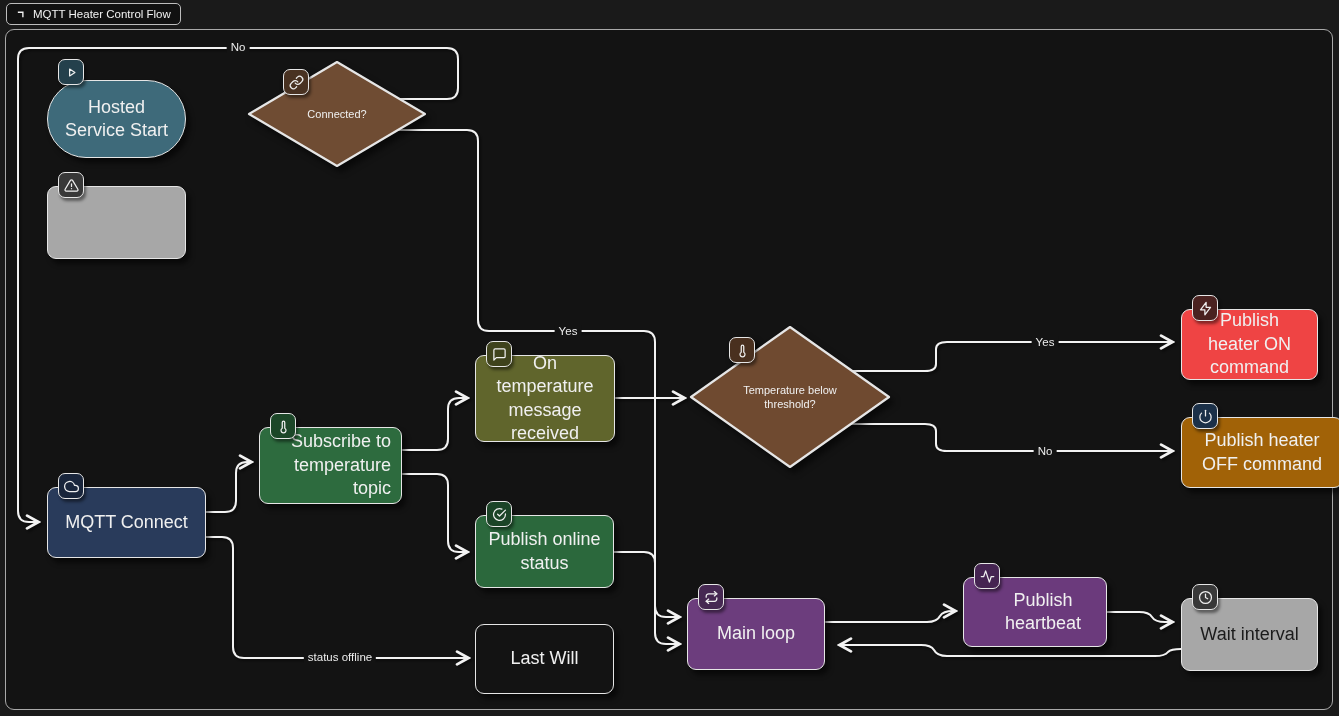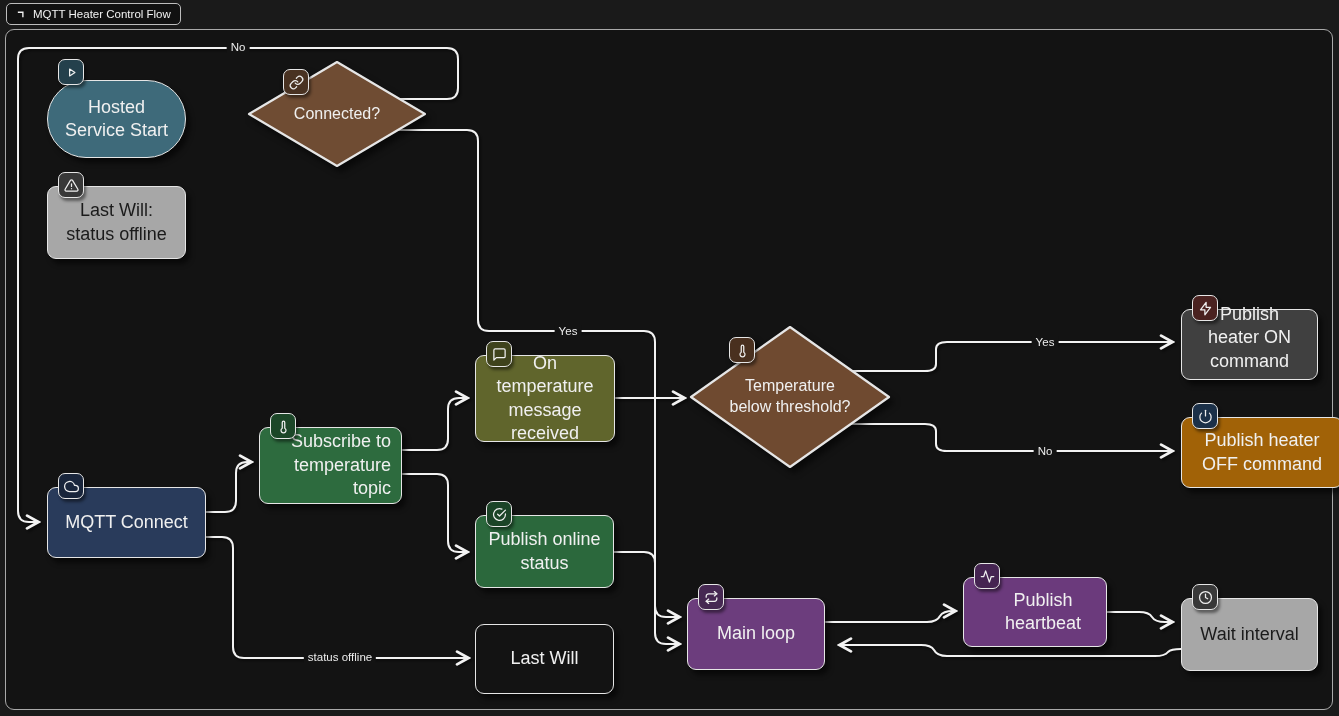--- a/index.html
+++ b/index.html
@@ -15,21 +15,21 @@
   .edges path{stroke:#f2f2f2;stroke-width:2;fill:none;stroke-linecap:round;}
   .node{position:absolute;z-index:3;border:1.8px solid #e6e6e6;border-radius:9px;
         display:flex;align-items:center;justify-content:center;text-align:center;
         color:#f0f0f0;font-size:18px;line-height:1.3;padding:6px 10px;box-sizing:border-box;
         box-shadow:4px 5px 5px rgba(0,0,0,.55);}
   .stadium{border-radius:40px;}
   .dnode{position:absolute;z-index:3;filter:drop-shadow(4px 5px 3px rgba(0,0,0,.55));}
   .dnode svg{display:block;overflow:visible;}
   .dnode polygon{stroke:#e6e6e6;stroke-width:2.2;stroke-linejoin:round;}
   .dlabel{position:absolute;inset:0;display:flex;align-items:center;justify-content:center;
-          text-align:center;color:#f0f0f0;font-size:16px;line-height:1.3;}
+          text-align:center;color:#f0f0f0;font-size:11px;line-height:1.3;}
   .dlabel span{max-width:128px;}
   .badge{position:absolute;left:10px;top:-15px;width:26px;height:26px;box-sizing:border-box;
          border:1.7px solid #e6e6e6;border-radius:7px;display:flex;align-items:center;
          justify-content:center;background:#2a2a2a;box-shadow:2px 3px 3px rgba(0,0,0,.45);z-index:4;}
   .badge svg{stroke:#efefef;fill:none;stroke-width:2;stroke-linecap:round;stroke-linejoin:round;}
   .edge-label{position:absolute;z-index:3;transform:translate(-50%,-50%);background:#131313;
               padding:0 4px;color:#ececec;font-size:11.5px;white-space:nowrap;}
 </style>
 </head>
 <body>
@@ -99,21 +99,20 @@
   </div>
 
   <div class="node" style="left: 47px; top: 186px; width: 139px; height: 73px; background: rgb(167, 167, 167); color: rgb(27, 27, 27);">
     <span class="badge" style="background: rgb(56, 56, 56);">
       <svg width="15" height="15" viewBox="0 0 24 24">
           <path d="M10.29 3.86L1.82 18a2 2 0 0 0 1.71 3h16.94a2 2 0 0 0 1.71-3L13.71 3.86a2 2 0 0 0-3.42 0z"></path>
           <line x1="12" y1="9.5" x2="12" y2="13.5"></line>
           <line x1="12" y1="16.8" x2="12" y2="17"></line>
         </svg>
     </span>
-    <span>Last Will: status offline</span>
   </div>
 
   <div class="node" style="left: 475px; top: 355px; width: 140px; height: 87px; background: rgb(96, 101, 44); color: rgb(240, 240, 240);">
     <span class="badge" style="background: rgb(62, 66, 28);">
       <svg width="15" height="15" viewBox="0 0 24 24">
           <path d="M21 15a2 2 0 0 1-2 2H7l-4 4V5a2 2 0 0 1 2-2h14a2 2 0 0 1 2 2z"></path>
         </svg>
     </span>
     <span>On temperature message received</span>
   </div>
@@ -125,21 +124,21 @@
     <span class="badge" style="left: 42px; top: 14px; background: rgb(73, 48, 31);">
       <svg width="15" height="15" viewBox="0 0 24 24">
           <path d="M14 14.76V5.5a2 2 0 0 0-4 0v9.26a4 4 0 1 0 4 0z"></path>
         </svg>
     </span>
     <div class="dlabel">
         <span>Temperature below threshold?</span>
       </div>
   </div>
 
-  <div class="node" style="left: 1181px; top: 309px; width: 137px; height: 71px; background: #404040; color: rgb(240, 240, 240); align-items: flex-end;">
+  <div class="node" style="left: 1181px; top: 309px; width: 137px; height: 71px; background: #ef4444; color: rgb(240, 240, 240);">
     <span class="badge" style="background: rgb(74, 34, 32);">
       <svg width="15" height="15" viewBox="0 0 24 24">
           <polygon points="13 2 4 14 11 14 11 22 20 10 13 10 13 2" fill="none"></polygon>
         </svg>
     </span>
     <span>Publish heater ON command</span>
   </div>
 
   <div class="node" style="left: 1181px; top: 417px; width: 162px; height: 71px; background: #a16207; color: rgb(240, 240, 240);">
     <span class="badge" style="background: rgb(27, 48, 72);">

